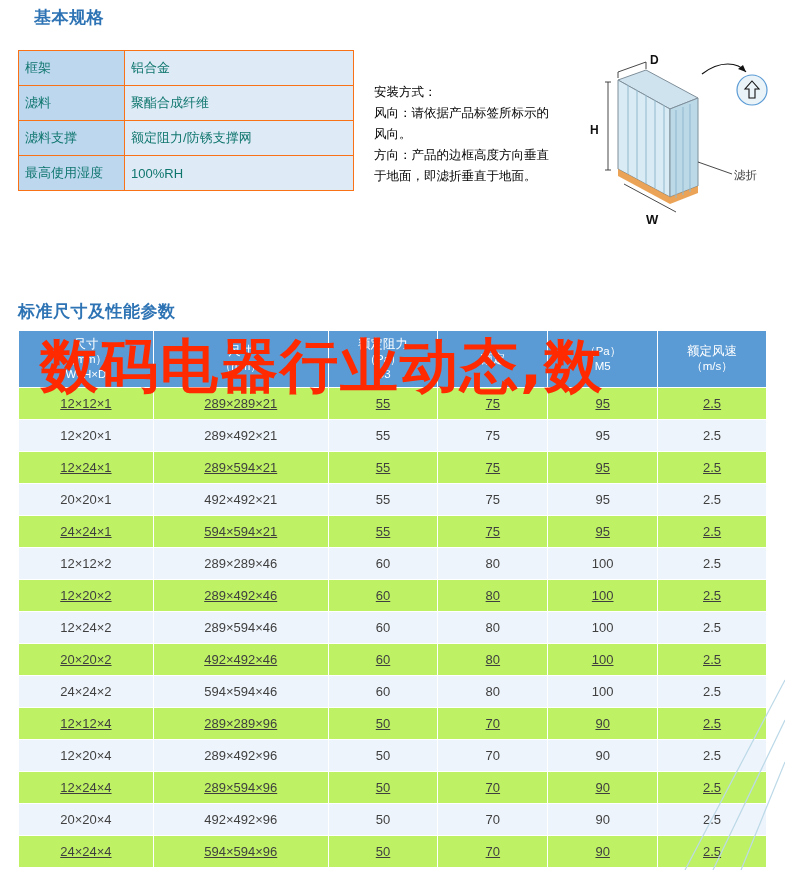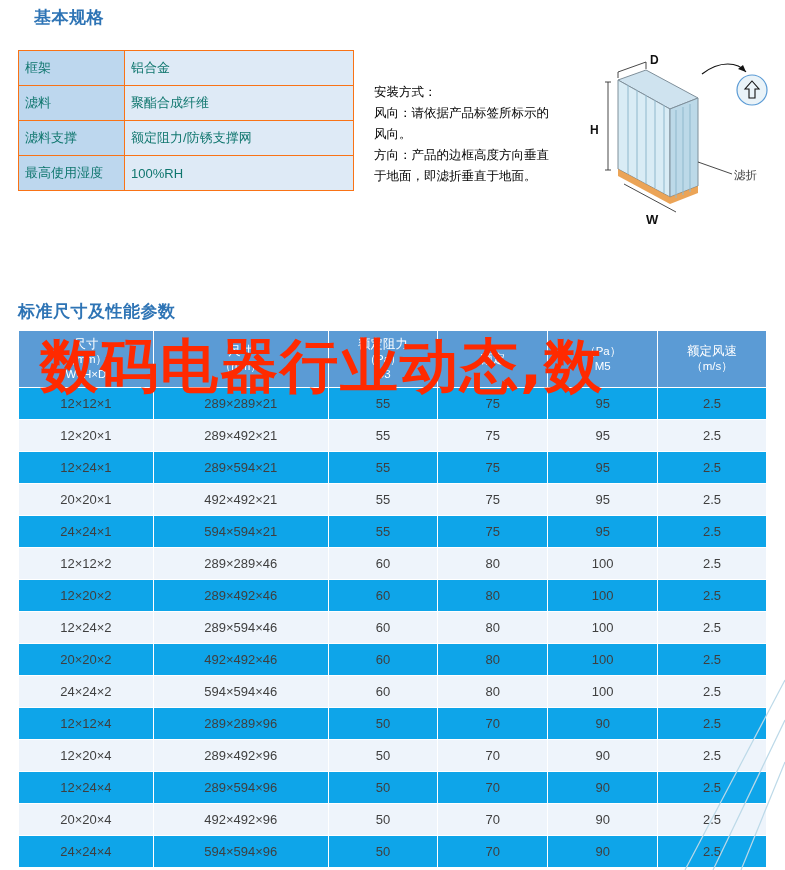--- a/index.html
+++ b/index.html
@@ -115,21 +115,21 @@
     font-size: 11.5px;
   }
   #params-table td {
     border: 1px solid #ffffff;
     height: 29px;
     text-align: center;
     vertical-align: middle;
     color: #3f3f3f;
     font-size: 13px;
   }
-  #params-table tr.odd td  { background: #0ea5e9; }
+  #params-table tr.odd td  { background: #bef264; text-decoration: underline; }
   #params-table tr.even td { background: #eef4fb; }
 
   
   #params-table col.c0 { width: 135px; }
   #params-table col.c1 { width: 175px; }
   #params-table col.c2 { width: 110px; }
   #params-table col.c3 { width: 110px; }
   #params-table col.c4 { width: 110px; }
   #params-table col.c5 { width: 109px; }
 

